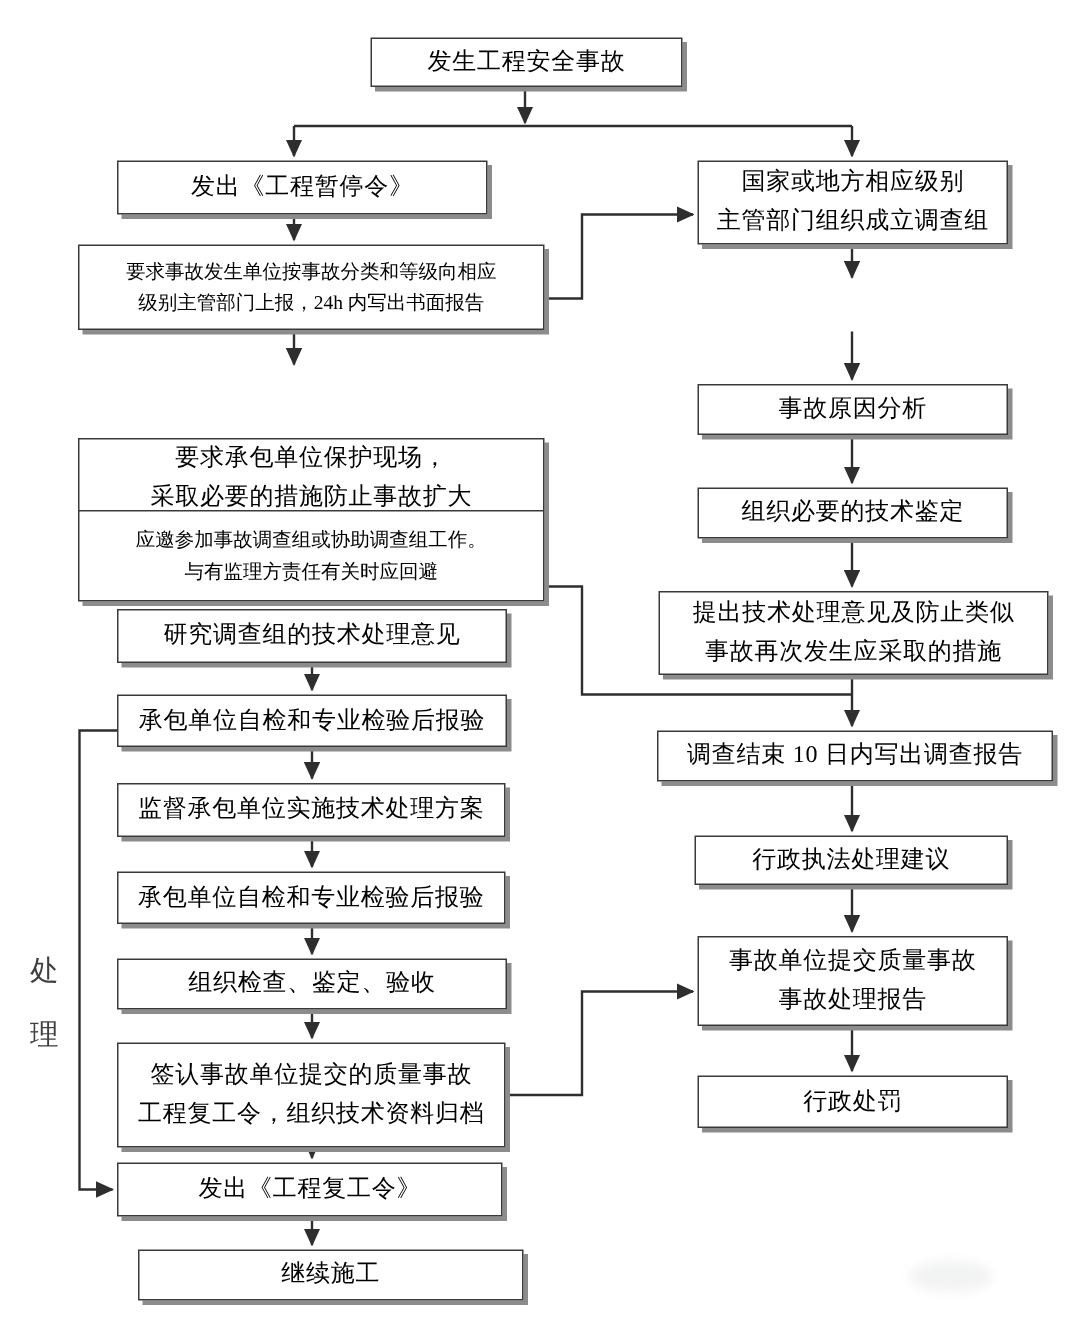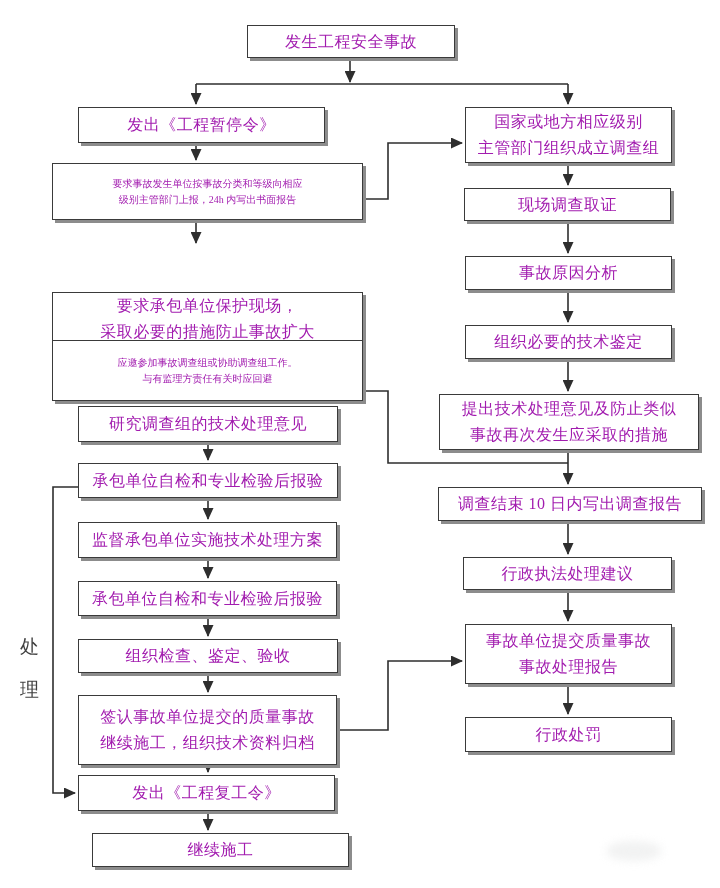--- a/index.html
+++ b/index.html
@@ -7,24 +7,24 @@
     position:relative;width:720px;height:888px;background:#ffffff;overflow:hidden;
     font-family:"Liberation Serif","DejaVu Serif",serif;
   }
   .wires{position:absolute;left:0;top:0;z-index:1;}
   .wires line,.wires polyline{stroke:#2e2e2e;stroke-width:1.6;fill:none;}
   .node{
     position:absolute;box-sizing:border-box;z-index:2;
     border:1.6px solid #3a3a3a;background:#ffffff;
     box-shadow:3px 3px 0 0 #8c8c8c;
     display:flex;flex-direction:column;align-items:center;justify-content:center;
-    font-size:16px;line-height:1.6;color:#a21caf;letter-spacing:.5px;
+    font-size:16px;line-height:1.6;color:#000000;letter-spacing:.5px;
     white-space:nowrap;text-align:center;
   }
-  .node.small-text{font-size:10px;letter-spacing:0;}
+  .node.small-text{font-size:13px;letter-spacing:0;}
   .side-label{
     position:absolute;left:20px;top:634px;z-index:2;
     display:flex;flex-direction:column;gap:17px;
     font-size:19px;color:#3f3f3f;
   }
   .watermark{
     position:absolute;left:606px;top:841px;width:56px;height:20px;z-index:0;
     background:#eceded;border-radius:50%;filter:blur(4px);opacity:.7;
   }
 </style>
@@ -110,39 +110,36 @@
   <div class="node" style="left:78px;top:581px;width:259px;height:35px;">
     <div>承包单位自检和专业检验后报验</div>
   </div>
 
   <div class="node" style="left:78px;top:639px;width:260px;height:34px;">
     <div>组织检查、鉴定、验收</div>
   </div>
 
   <div class="node" style="left:78px;top:695px;width:259px;height:70px;">
     <div>签认事故单位提交的质量事故</div>
-    <div>继续施工，组织技术资料归档</div>
+    <div>工程复工令，组织技术资料归档</div>
   </div>
 
   <div class="node" style="left:78px;top:775px;width:257px;height:36px;">
     <div>发出《工程复工令》</div>
   </div>
 
   <div class="node" style="left:92px;top:833px;width:257px;height:34px;">
     <div>继续施工</div>
   </div>
 
   <div class="node" style="left:465px;top:107px;width:207px;height:56px;">
     <div>国家或地方相应级别</div>
     <div>主管部门组织成立调查组</div>
   </div>
 
-  <div class="node" style="left:464px;top:188px;width:207px;height:33px;">
-    <div>现场调查取证</div>
-  </div>
 
   <div class="node" style="left:465px;top:256px;width:207px;height:34px;">
     <div>事故原因分析</div>
   </div>
 
   <div class="node" style="left:465px;top:325px;width:207px;height:34px;">
     <div>组织必要的技术鉴定</div>
   </div>
 
   <div class="node" style="left:439px;top:394px;width:260px;height:56px;">

